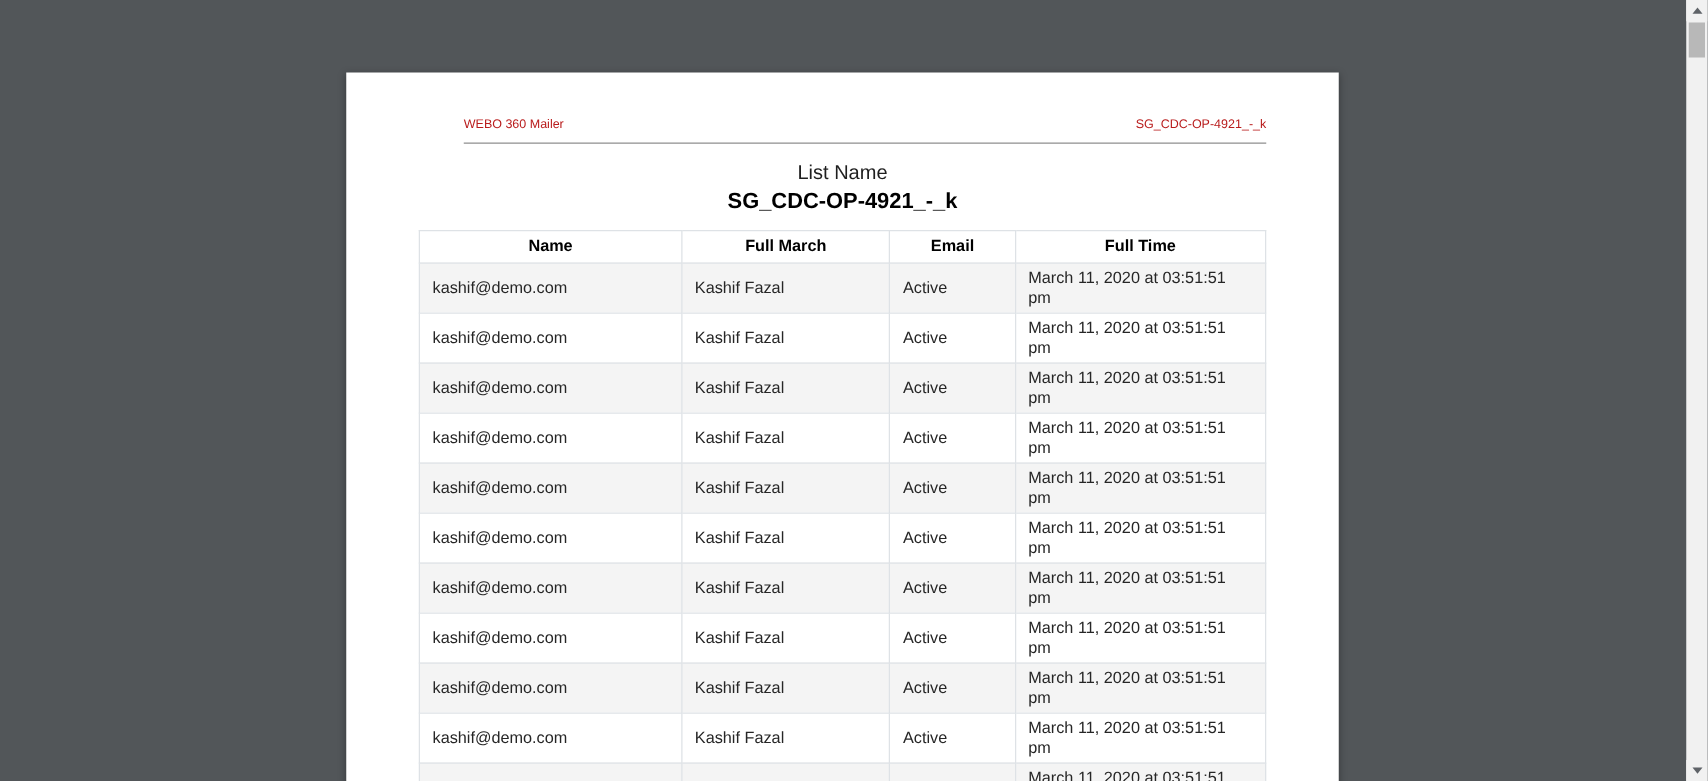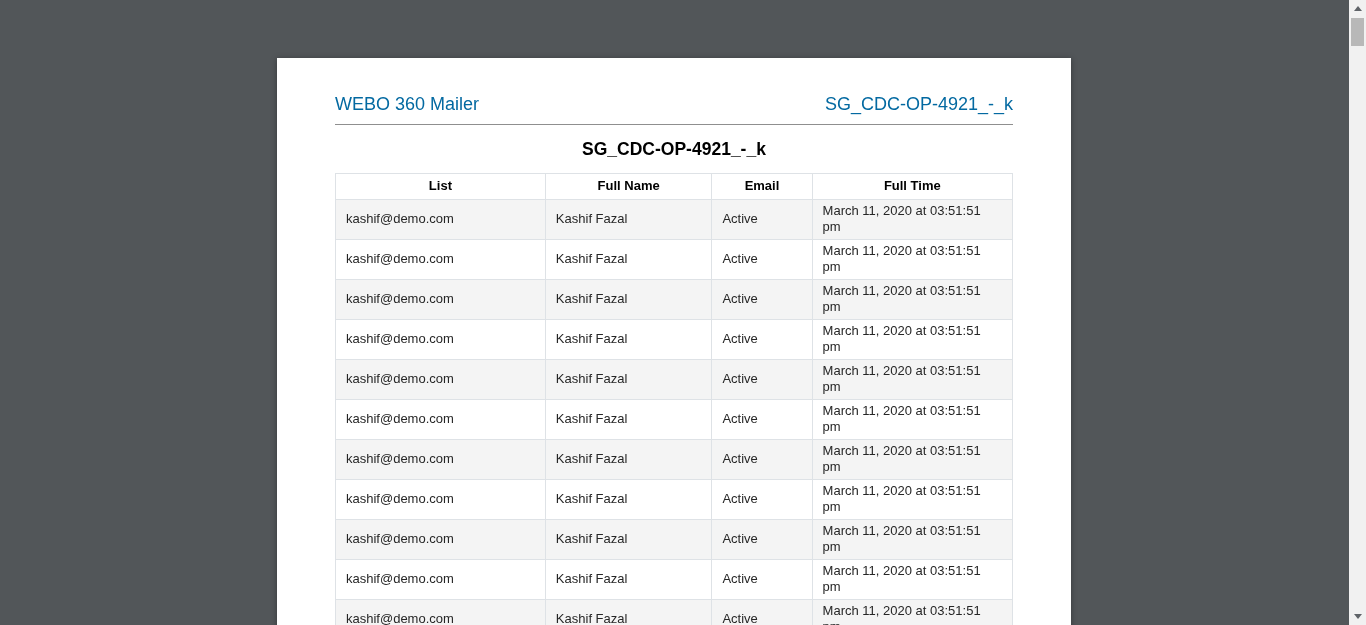--- a/index.html
+++ b/index.html
@@ -28,22 +28,23 @@
     box-shadow:0 1px 6px rgba(0,0,0,0.35);
     padding:0 58px;
   }
   .doc-header{
     display:flex;
     justify-content:space-between;
     align-items:flex-end;
     padding-top:36px;
     padding-bottom:9px;
     border-bottom:1px solid var(--rule);
-    font-size:18px;
-    color:#0369a1;
+    font-size:10px;
+    color:#b91c1c;
+    margin-left:36px;
   }
   .title-block{
     text-align:center;
     margin-top:14px;
   }
   .list-label{
     font-size:16px;
     font-weight:400;
     color:#1f1f1f;
     line-height:19px;
@@ -127,28 +128,29 @@
 <div class="viewer">
 
   <div class="page">
 
     <div class="doc-header">
       <span>WEBO 360 Mailer</span>
       <span>SG_CDC-OP-4921_-_k</span>
     </div>
 
     <div class="title-block">
+      <div class="list-label">List Name</div>
       <div class="list-title">SG_CDC-OP-4921_-_k</div>
     </div>
 
     <table class="members">
       <thead>
         <tr>
-          <th>List</th>
-          <th>Full Name</th>
+          <th>Name</th>
+          <th>Full March</th>
           <th>Email</th>
           <th>Full Time</th>
         </tr>
       </thead>
       <tbody>
           <tr>
             <td>kashif@demo.com</td>
             <td>Kashif Fazal</td>
             <td>Active</td>
             <td>March 11, 2020 at 03:51:51 pm</td>

